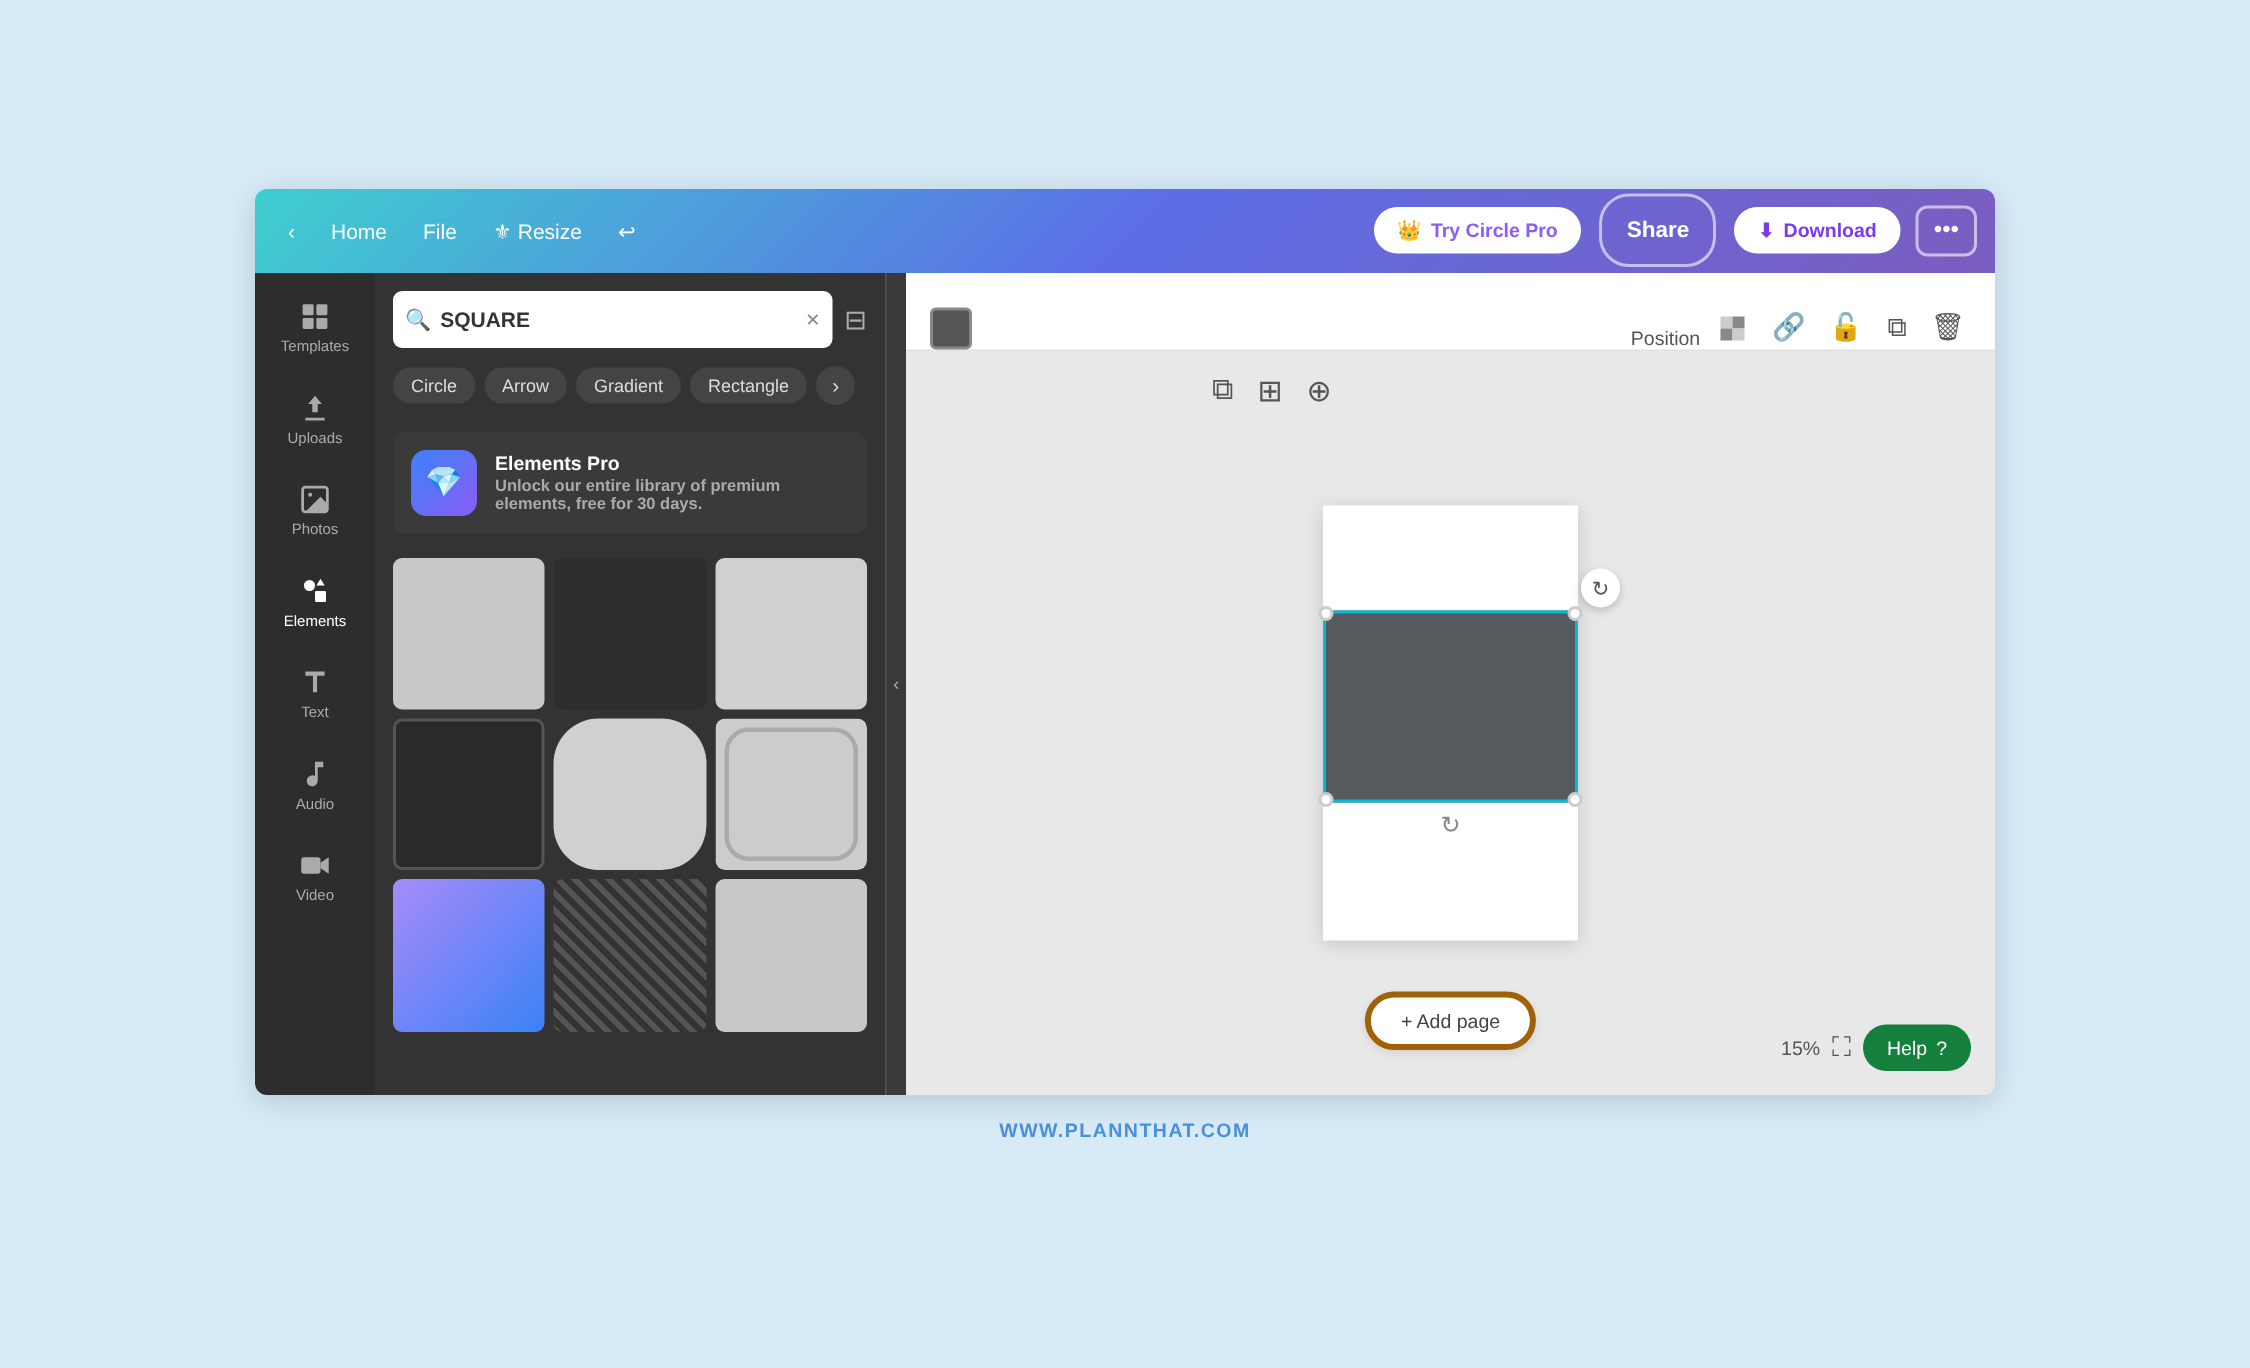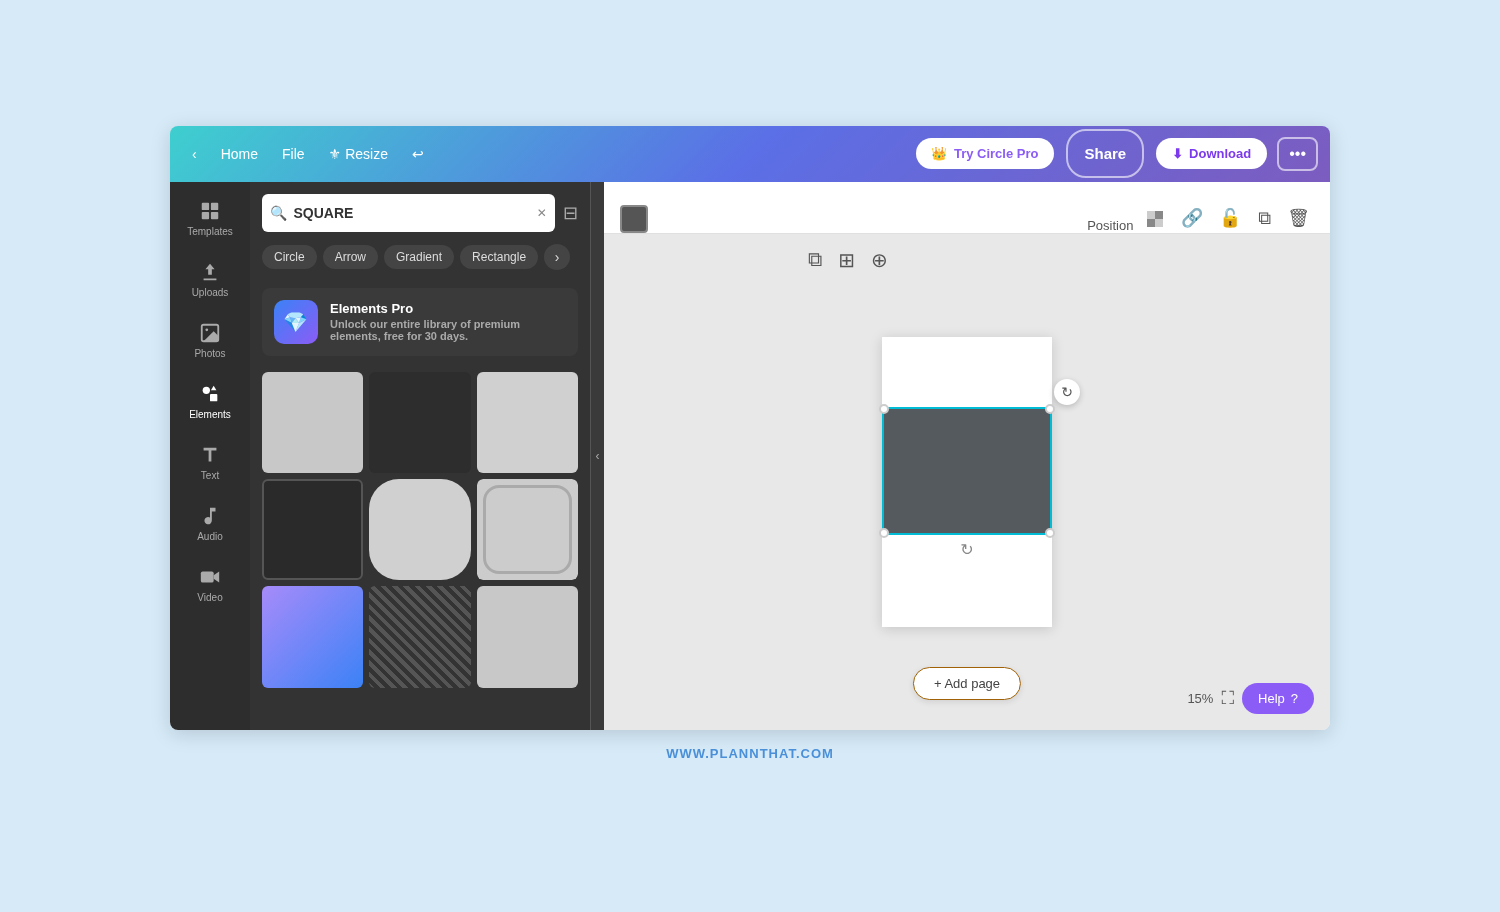--- a/index.html
+++ b/index.html
@@ -402,21 +402,21 @@
       color: #888;
       cursor: pointer;
     }
     
     .add-page-btn {
       position: absolute;
       bottom: 30px;
       left: 50%;
       transform: translateX(-50%);
       background: white;
-      border: 1px solid #a16207;
+      border: 4px solid #a16207;
       border-radius: 20px;
       padding: 8px 20px;
       font-size: 13px;
       cursor: pointer;
       color: #444;
       box-shadow: 0 2px 6px rgba(0,0,0,0.1);
       white-space: nowrap;
     }
     
     .canvas-footer {
@@ -432,21 +432,21 @@
       color: #555;
     }
     .expand-btn {
       background: transparent;
       border: none;
       cursor: pointer;
       color: #555;
       font-size: 18px;
     }
     .help-btn {
-      background: #8b5cf6;
+      background: #15803d;
       color: white;
       border: none;
       border-radius: 20px;
       padding: 8px 16px;
       font-size: 13px;
       cursor: pointer;
       display: flex;
       align-items: center;
       gap: 6px;
     }

